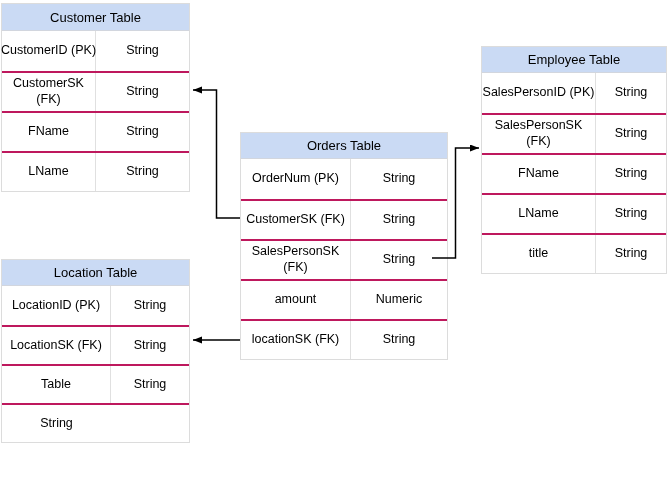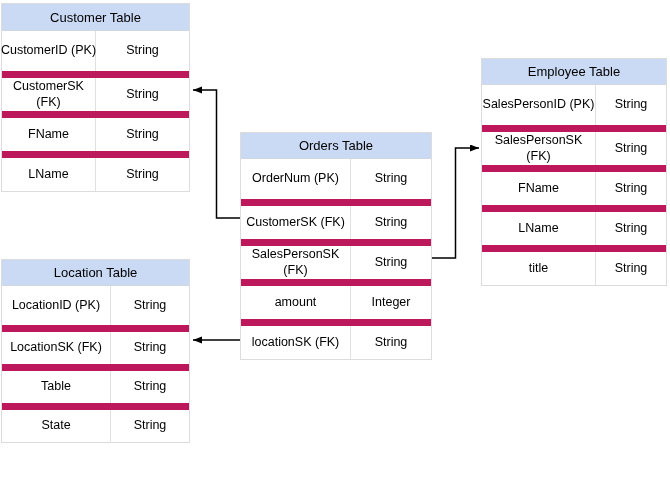--- a/index.html
+++ b/index.html
@@ -23,46 +23,46 @@
   .tbl .hdr {
     background: #cadaf4;
     height: 26px;
     display: flex;
     align-items: center;
     justify-content: center;
     font-size: 13px;
     border-bottom: 1px solid #d2d6de;
   }
   .row { display: grid; }
-  .row + .row { border-top: 7px solid #be185d; }
+  .row + .row { border-top: 2px solid #be185d; }
   .cell {
     display: flex;
     align-items: center;
     justify-content: center;
     text-align: center;
     font-size: 12.5px;
     line-height: 1.25;
     white-space: nowrap;
     overflow: visible;
     padding: 0;
   }
   .cell.field { border-right: 1px solid #e0e0e0; }
   .cell.w2 { white-space: normal; padding: 0 19%; }
 
   
   #t-customer { left: 1px; top: 3px; width: 189px; }
   #t-customer .hdr { height: 27px; }
   #t-customer .row { grid-template-columns: 94px 1fr; height: 40px; }
 
   
-  #t-orders { left: 240px; top: 132px; width: 192px; }
+  #t-orders { left: 240px; top: 132px; width: 208px; }
   #t-orders .row { grid-template-columns: 110px 1fr; height: 40px; }
 
   
-  #t-employee { left: 481px; top: 58px; width: 186px; }
+  #t-employee { left: 481px; top: 46px; width: 186px; }
   #t-employee .row { grid-template-columns: 114px 1fr; height: 40px; }
 
   
   #t-location { left: 1px; top: 259px; width: 189px; }
   #t-location .row { grid-template-columns: 109px 1fr; height: 39px; }
 
   svg.connectors {
     position: absolute;
     left: 0; top: 0;
     width: 670px; height: 480px;
@@ -108,21 +108,21 @@
     <div class="row">
       <div class="cell field">CustomerSK (FK)</div>
       <div class="cell type">String</div>
     </div>
     <div class="row">
       <div class="cell field w2">SalesPersonSK (FK)</div>
       <div class="cell type">String</div>
     </div>
     <div class="row">
       <div class="cell field">amount</div>
-      <div class="cell type">Integer</div>
+      <div class="cell type">Numeric</div>
     </div>
     <div class="row">
       <div class="cell field">locationSK (FK)</div>
       <div class="cell type">String</div>
     </div>
   </section>
 
   <section class="tbl" id="t-employee">
     <div class="hdr">Employee Table</div>
     <div class="row">
@@ -155,21 +155,20 @@
     </div>
     <div class="row">
       <div class="cell field">LocationSK (FK)</div>
       <div class="cell type">String</div>
     </div>
     <div class="row">
       <div class="cell field">Table</div>
       <div class="cell type">String</div>
     </div>
     <div class="row">
-      <div class="cell field">State</div>
       <div class="cell type">String</div>
     </div>
   </section>
 
   <svg class="connectors" viewBox="0 0 670 480" xmlns="http://www.w3.org/2000/svg">
     <defs>
       <marker id="arrow" markerUnits="userSpaceOnUse" markerWidth="10" markerHeight="8" refX="9" refY="3.5" orient="auto">
         <path d="M0,0 L9,3.5 L0,7 Z" fill="#000000"></path>
       </marker>
     </defs>

